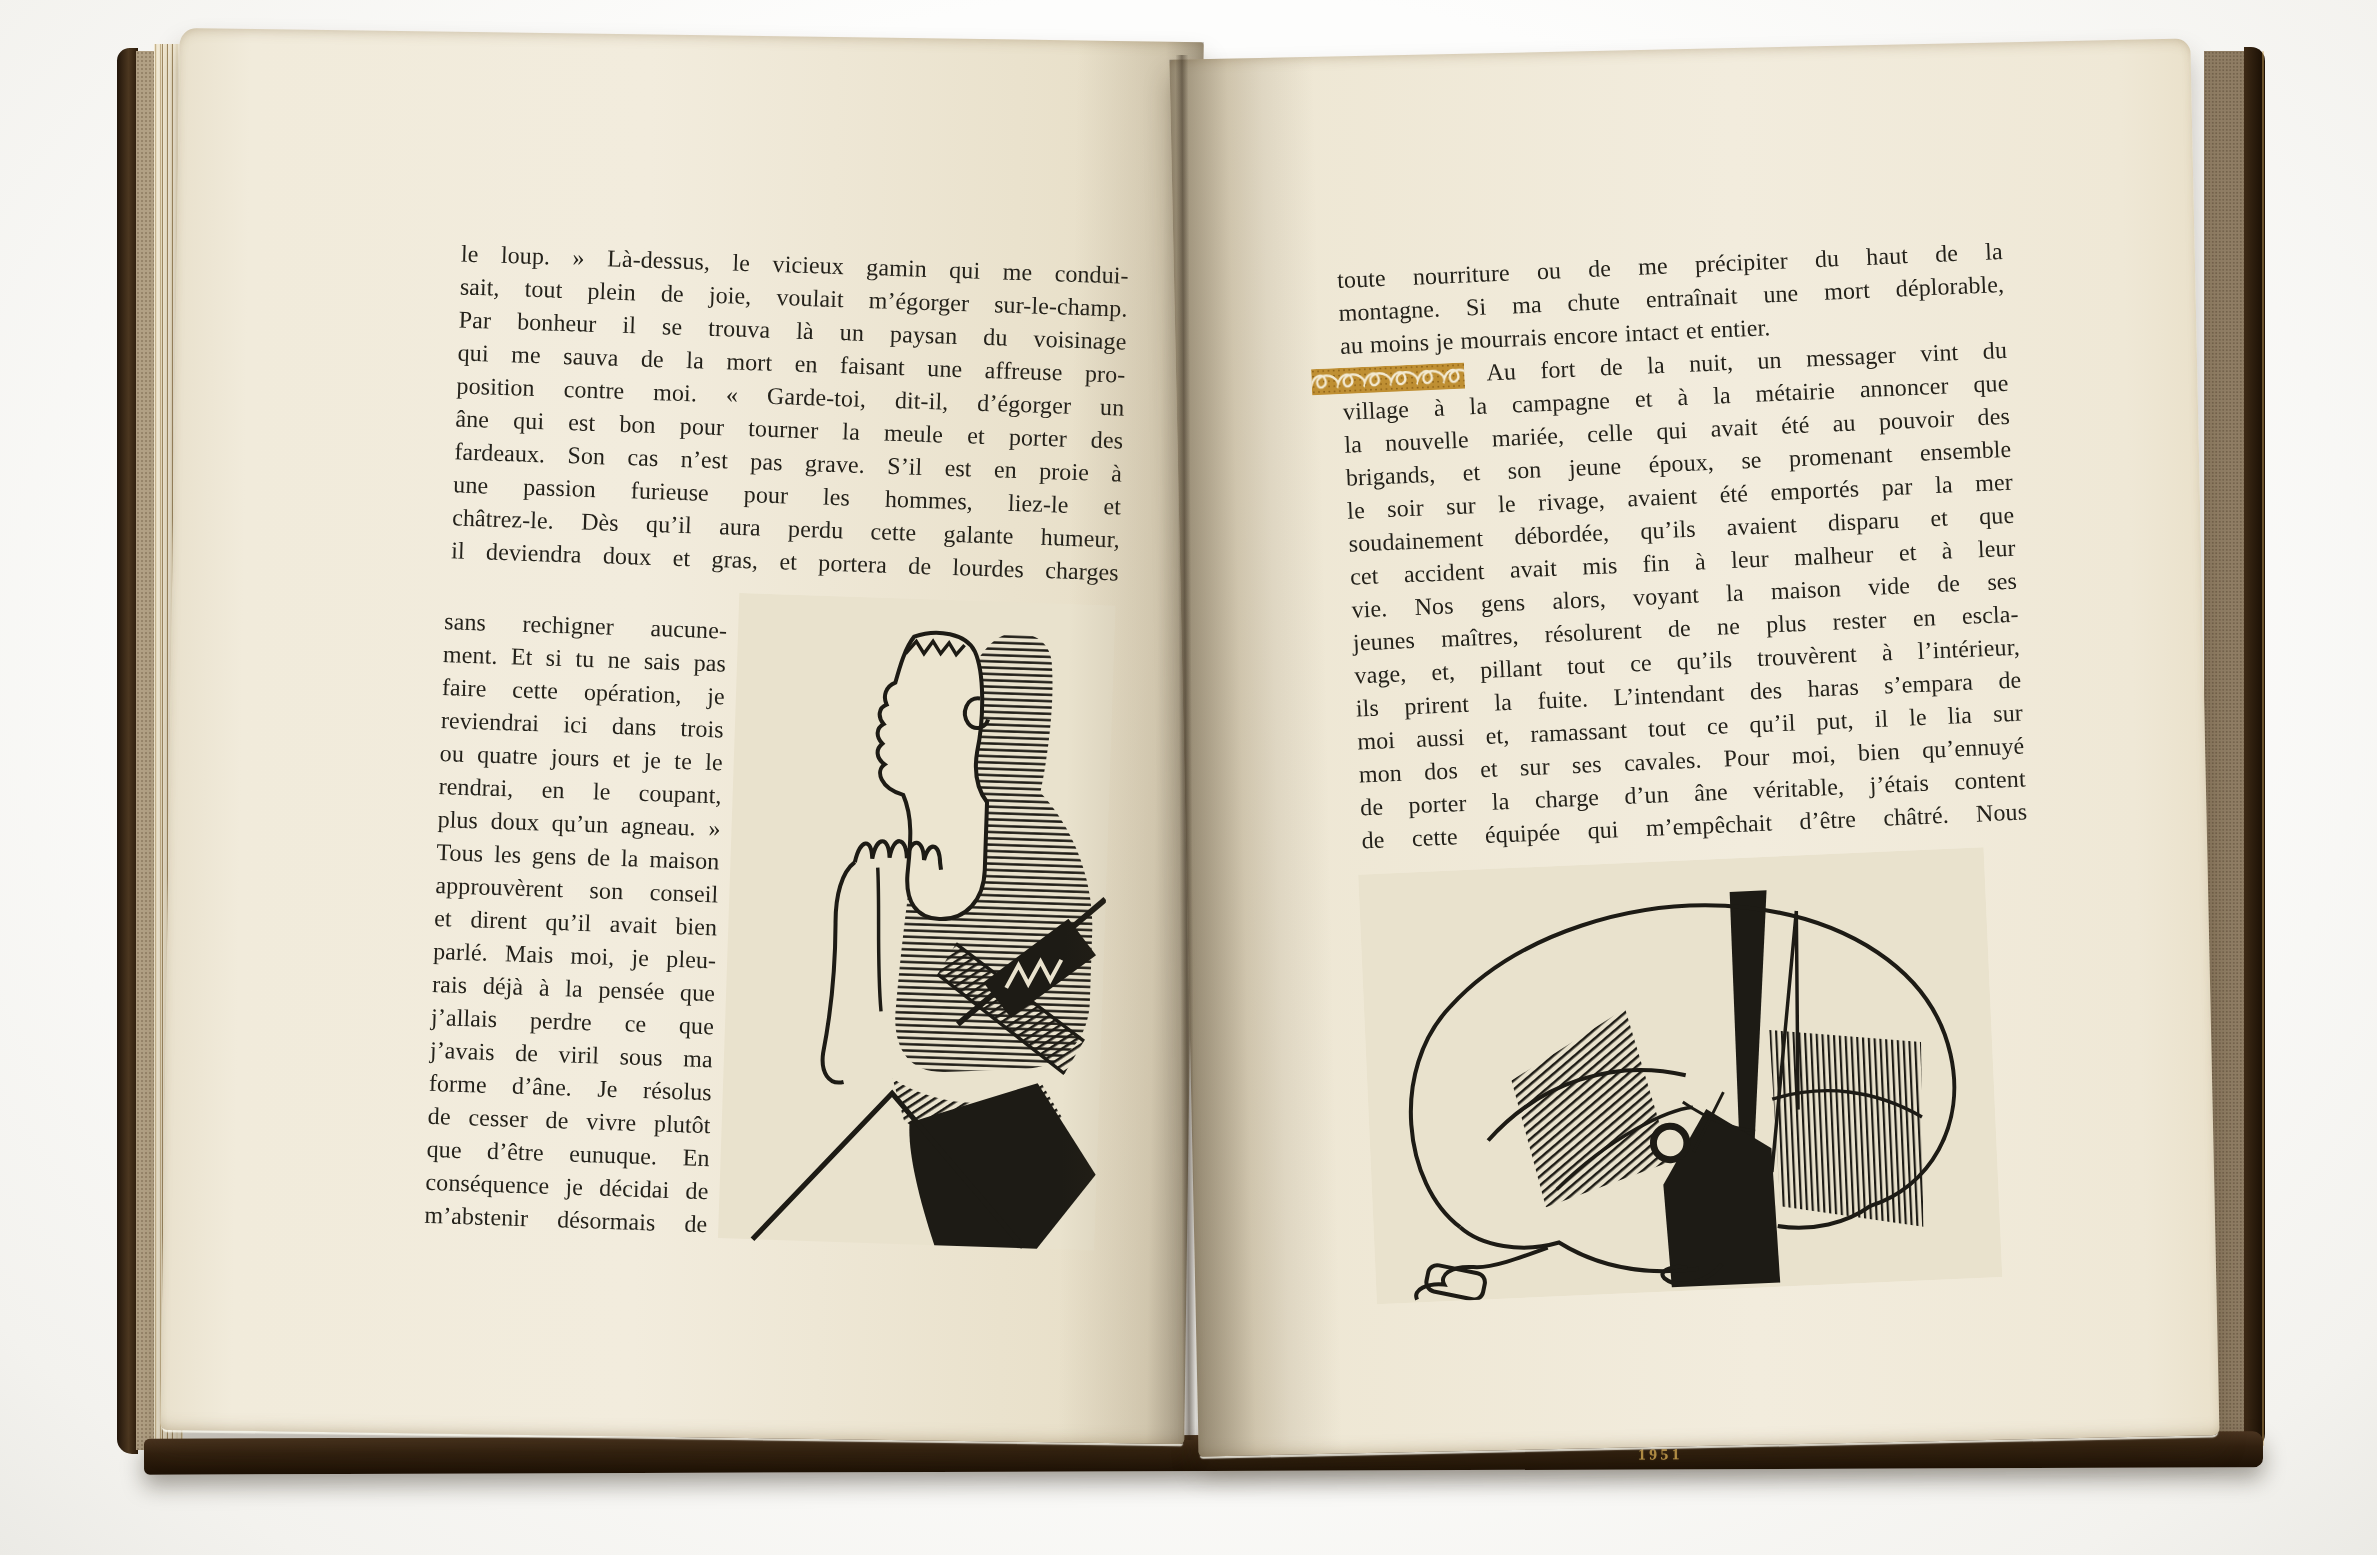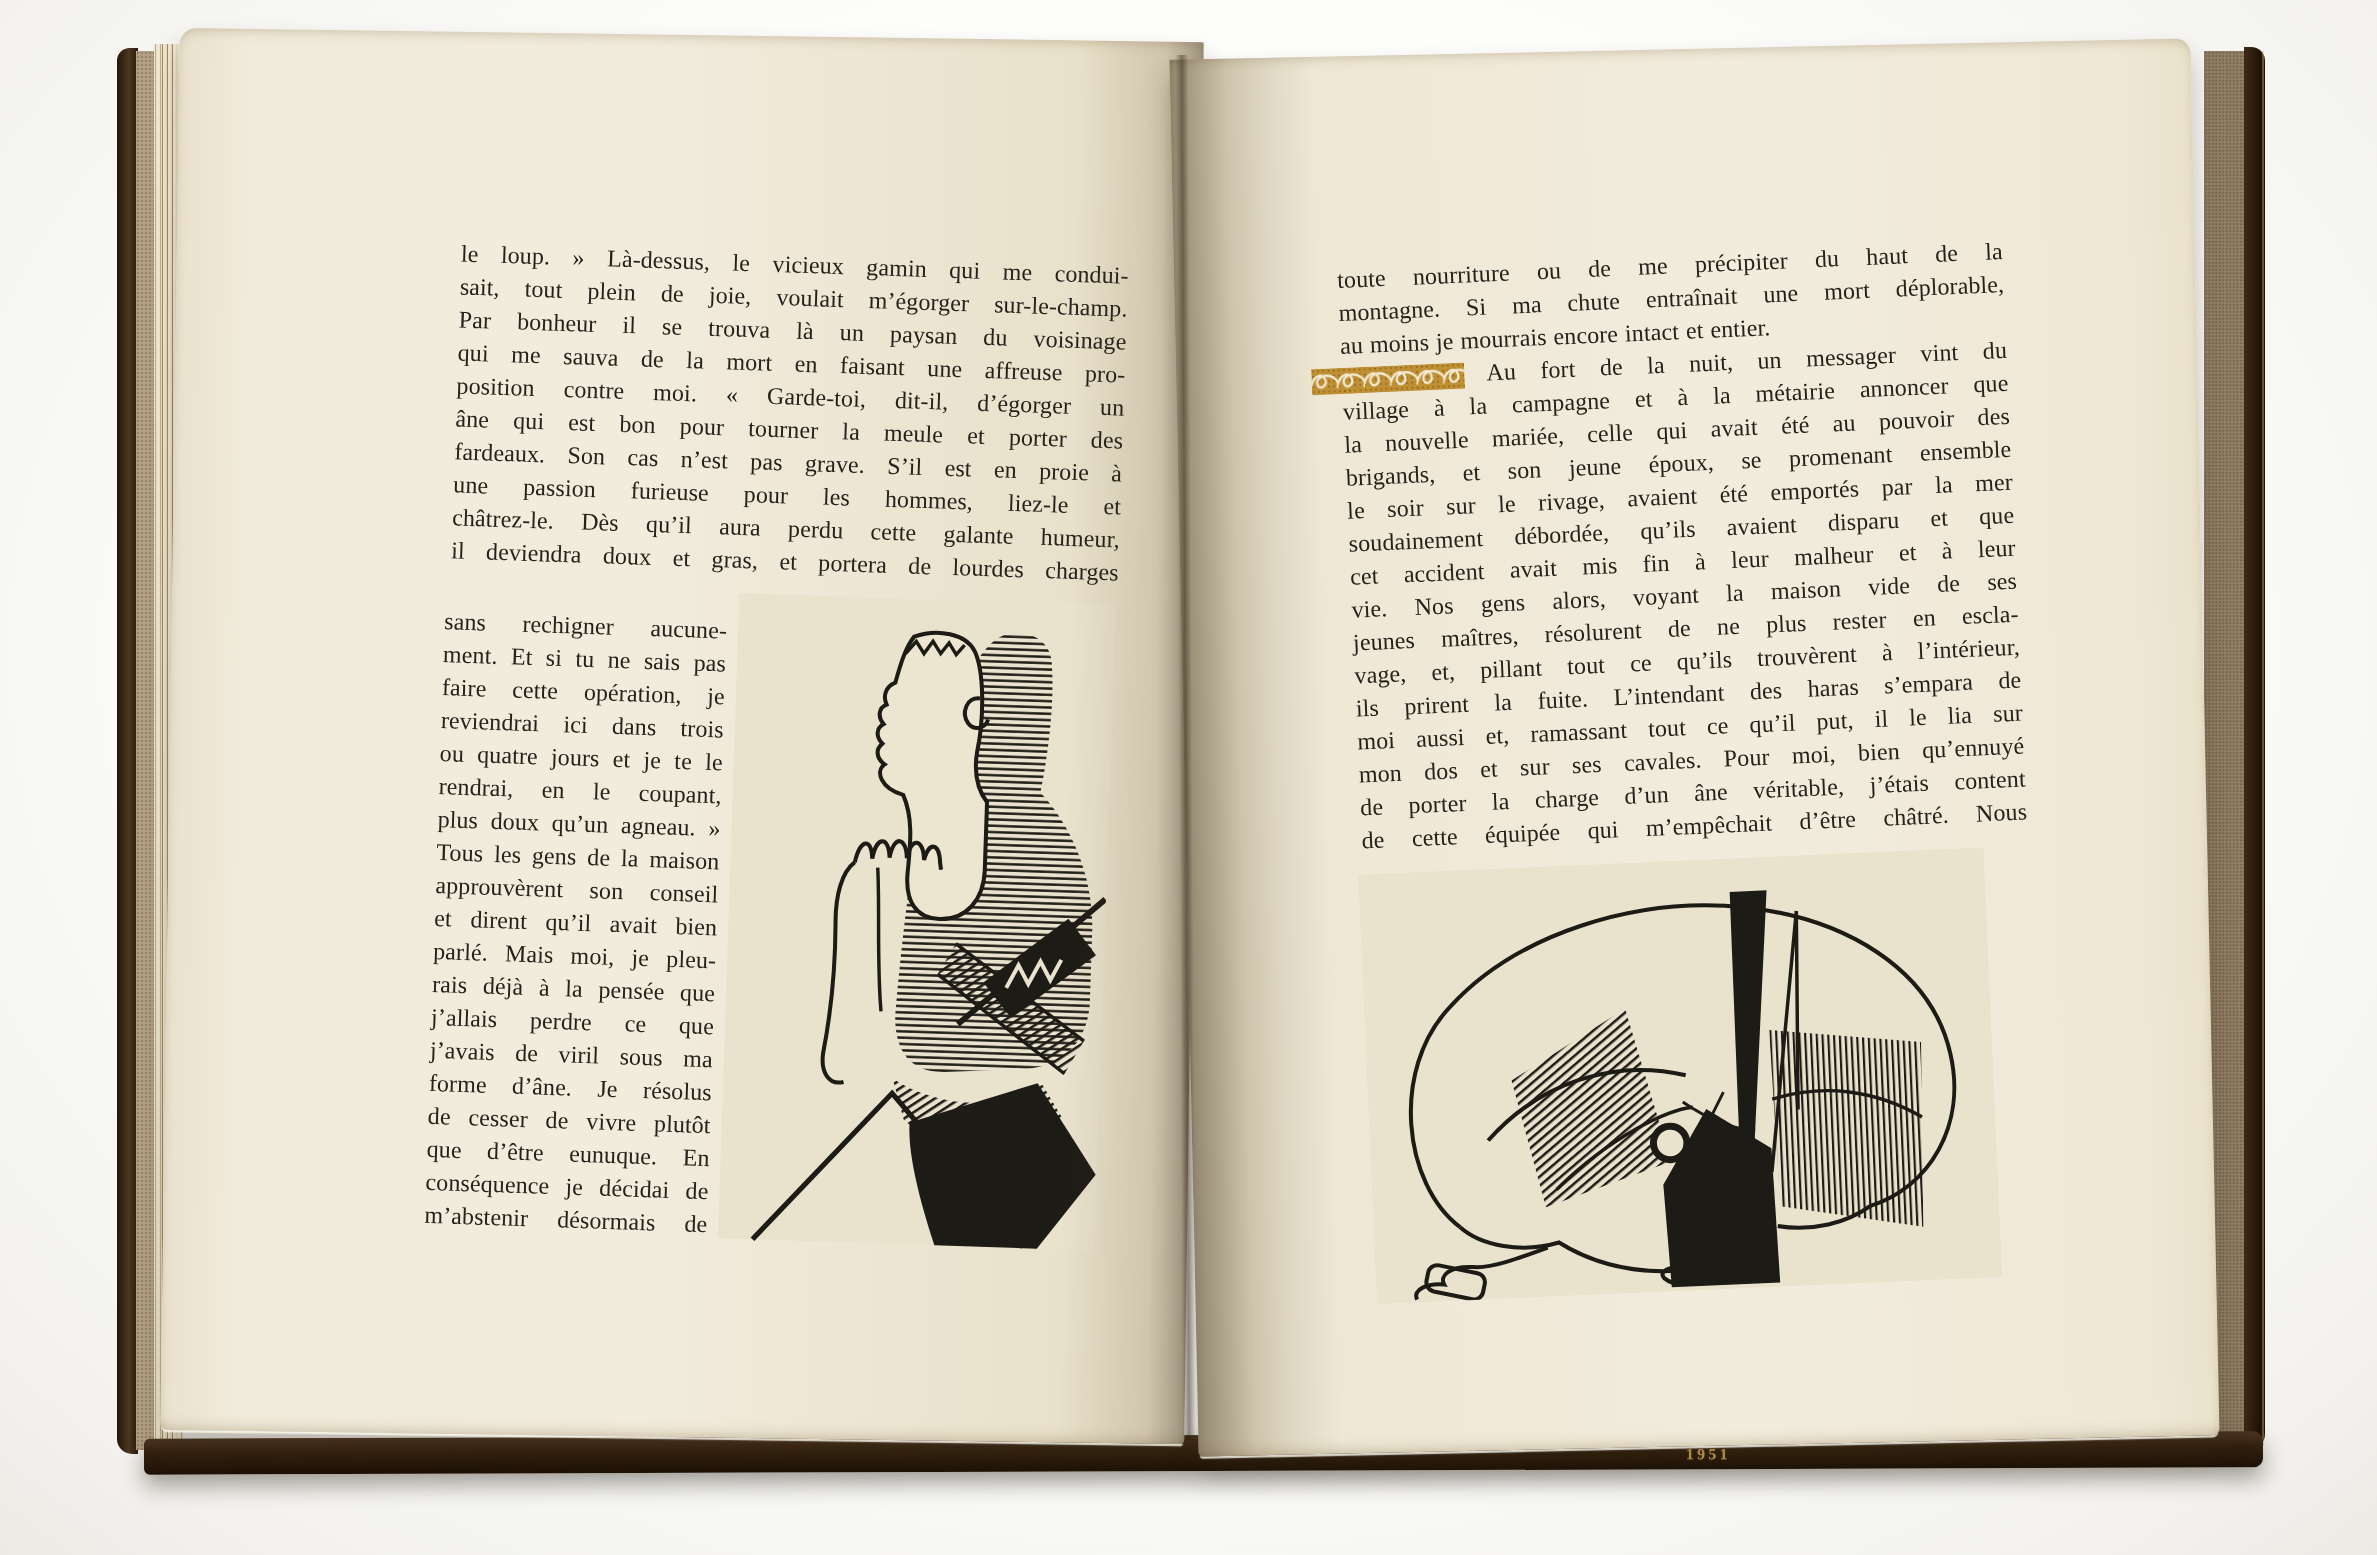--- a/index.html
+++ b/index.html
@@ -6,21 +6,21 @@
   .stage{position:relative;width:2377px;height:1556px;overflow:hidden;
     background:radial-gradient(ellipse at 50% 42%, #fdfdfc 52%, #f3f2ee 88%, #ebeae5 100%);
     font-family:"Liberation Serif","DejaVu Serif",serif;}
   .abs{position:absolute;}
 
   
   .board-bottom{left:144px;top:1435px;width:2119px;height:36px;border-radius:5.8px 10.4px 9.2px 5.8px;
     transform:rotate(-0.2deg);
     background:linear-gradient(180deg,#4a3420 0%,#31200f 42%,#1d1105 100%);
     box-shadow:0 11.5px 22px rgba(30,20,8,.38);}
-  .stamp{position:absolute;left:1542px;top:12.7px;font-size:15.5px;line-height:15.5px;
+  .stamp{position:absolute;left:1494px;top:12.7px;font-size:15.5px;line-height:15.5px;
     color:#d9ae54;letter-spacing:3.5px;font-weight:bold;opacity:.95;
     text-shadow:0 0 1.2px rgba(255,220,140,.35);}
   .edgeL-leather{left:117px;top:48px;width:21px;height:1406px;border-radius:12.7px 0 0 15px;
     background:linear-gradient(90deg,#21150a,#4c3720 55%,#2b1b0b);}
   .edgeL-speckle{left:136px;top:51px;width:19.6px;height:1399px;background:#b1a084;
     background-image:radial-gradient(rgba(82,62,38,.45) 0.6px, transparent 0.9px);background-size:4px 4px;}
   .edgeL-stack{left:154px;top:44px;width:29px;height:1399px;
     background:repeating-linear-gradient(90deg,#efe6cf 0 1.2px,#c5b28c 1.2px 1.7px,#e8dec4 1.7px 2.9px,#a08a63 2.9px 3.5px,#f2ead6 3.5px 5.2px);}
   .edgeR-suede{left:2204px;top:51px;width:41px;height:1397px;background:#8f7d64;
     background-image:radial-gradient(rgba(70,55,35,.4) 0.6px, transparent 0.9px);background-size:3.5px 3.5px;}

